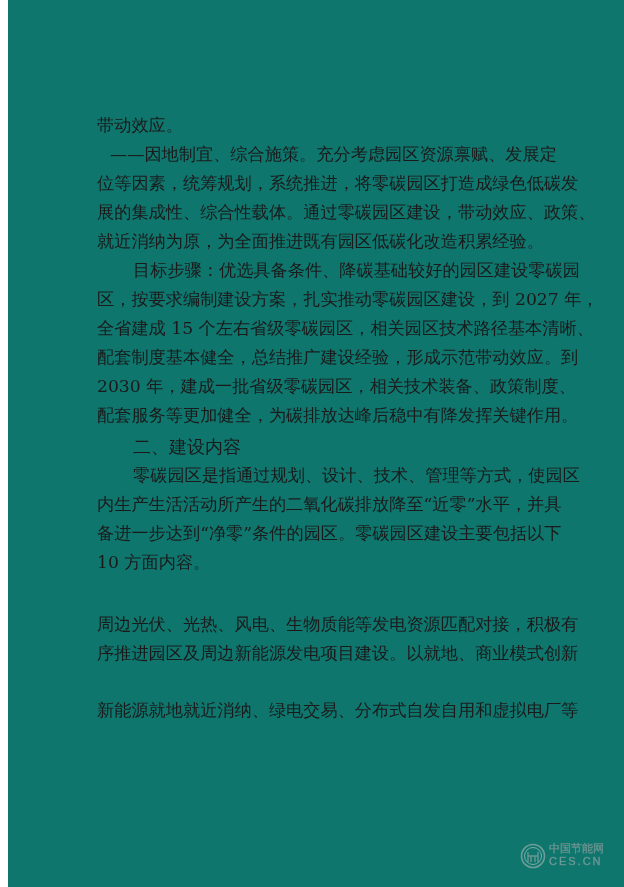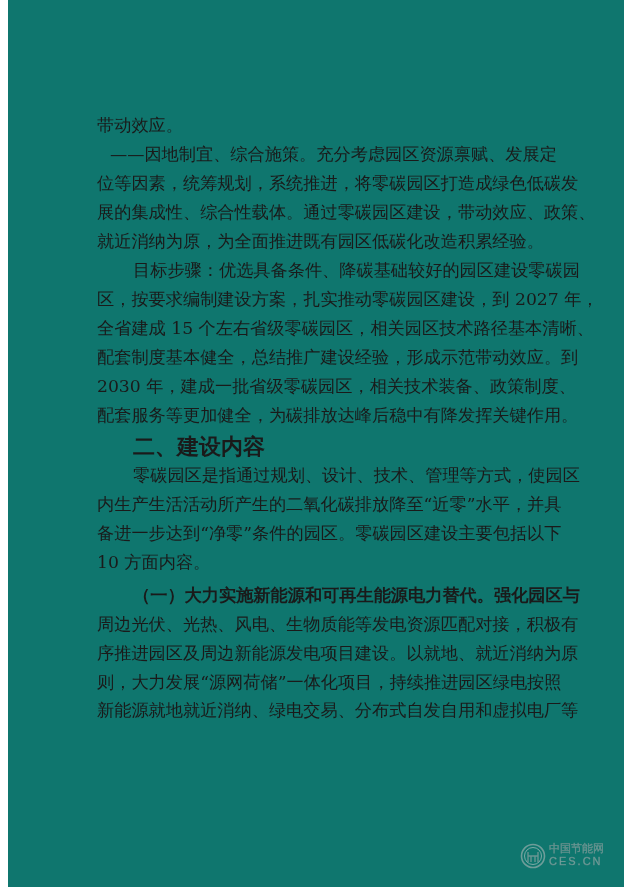--- a/index.html
+++ b/index.html
@@ -3,21 +3,21 @@
   <meta charset="utf-8">
   <style>
     html, body { margin: 0; padding: 0; background: #ffffff; }
     body { width: 624px; height: 887px; position: relative; overflow: hidden;
       font-family: "DejaVu Serif", "Liberation Serif", serif; color: #1a1a1a; }
     .page { position: absolute; left: 8px; top: 0; width: 624px; height: 887px; background: #0f766e; }
     .line { position: absolute; left: 89px; width: 452px; height: 22px; font-size: 17.2px; line-height: 22px;
       white-space: nowrap; text-align: justify; text-align-last: justify; letter-spacing: 0px; }
     .line.last { text-align-last: left; }
     .line.indent { left: 125px; width: 416px; }
-    .heading { position: absolute; left: 125px; font-size: 22px; line-height: 22px; font-weight: bold;
+    .heading { position: absolute; left: 125px; font-size: 18px; line-height: 22px; font-weight: normal;
       font-family: "DejaVu Sans", "Liberation Sans", sans-serif; white-space: nowrap; }
     .watermark { position: absolute; left: 512px; top: 843px; width: 110px; height: 36px; display: flex; align-items: flex-start; opacity: 0.55; }
     .wm-logo { width: 26px; height: 26px; }
     .wm-text { margin-left: 3px; display: flex; flex-direction: column; line-height: 12px; }
     .wm-cn { font-family: "DejaVu Sans", sans-serif; font-size: 11px; color: #c8c8c8; -webkit-text-stroke: 0.4px #9a9a9a; }
     .wm-en { font-family: Liberation Sans, sans-serif; font-size: 11px; color: #d0d0d0; letter-spacing: 2px; -webkit-text-stroke: 0.4px #9a9a9a; }
   </style>
 </head>
 <body>
 
@@ -31,24 +31,22 @@
   <div class="line" style="top:288px">区，按要求编制建设方案，扎实推动零碳园区建设，到 2027 年，</div>
   <div class="line" style="top:317px">全省建成 15 个左右省级零碳园区，相关园区技术路径基本清晰、</div>
   <div class="line" style="top:346px">配套制度基本健全，总结推广建设经验，形成示范带动效应。到</div>
   <div class="line" style="top:375px;width:420px">2030 年，建成一批省级零碳园区，相关技术装备、政策制度、</div>
   <div class="line" style="top:404px">配套服务等更加健全，为碳排放达峰后稳中有降发挥关键作用。</div>
   <div class="heading" style="top:436px">二、建设内容</div>
   <div class="line indent" style="top:464px">零碳园区是指通过规划、设计、技术、管理等方式，使园区</div>
   <div class="line" style="top:493px">内生产生活活动所产生的二氧化碳排放降至“近零”水平，并具</div>
   <div class="line" style="top:522px">备进一步达到“净零”条件的园区。零碳园区建设主要包括以下</div>
   <div class="line last" style="top:551px">10 方面内容。</div>
-  <div class="line indent" style="top:584px;font-weight:bold">（一）大力实施新能源和可再生能源电力替代。强化园区与</div>
   <div class="line" style="top:613px">周边光伏、光热、风电、生物质能等发电资源匹配对接，积极有</div>
-  <div class="line" style="top:642px">序推进园区及周边新能源发电项目建设。以就地、就近消纳为原</div>
-  <div class="line" style="top:671px">则，大力发展“源网荷储”一体化项目，持续推进园区绿电按照</div>
+  <div class="line" style="top:642px">序推进园区及周边新能源发电项目建设。以就地、商业模式创新</div>
   <div class="line" style="top:699px">新能源就地就近消纳、绿电交易、分布式自发自用和虚拟电厂等</div>
 
   <div class="watermark">
     <svg class="wm-logo" viewBox="0 0 26 26">
       <circle cx="13" cy="13" r="11.5" fill="none" stroke="#bdbdbd" stroke-width="1.6"></circle>
       <circle cx="13" cy="13" r="8.5" fill="none" stroke="#d6d6d6" stroke-width="1"></circle>
       <path d="M8 9 V19 M18 9 V19 M8 13 H18 M11 13 V19 M15 13 V19" stroke="#b0b0b0" stroke-width="1.4" fill="none"></path>
     </svg>
     <div class="wm-text">
       <span class="wm-cn">中国节能网</span>

